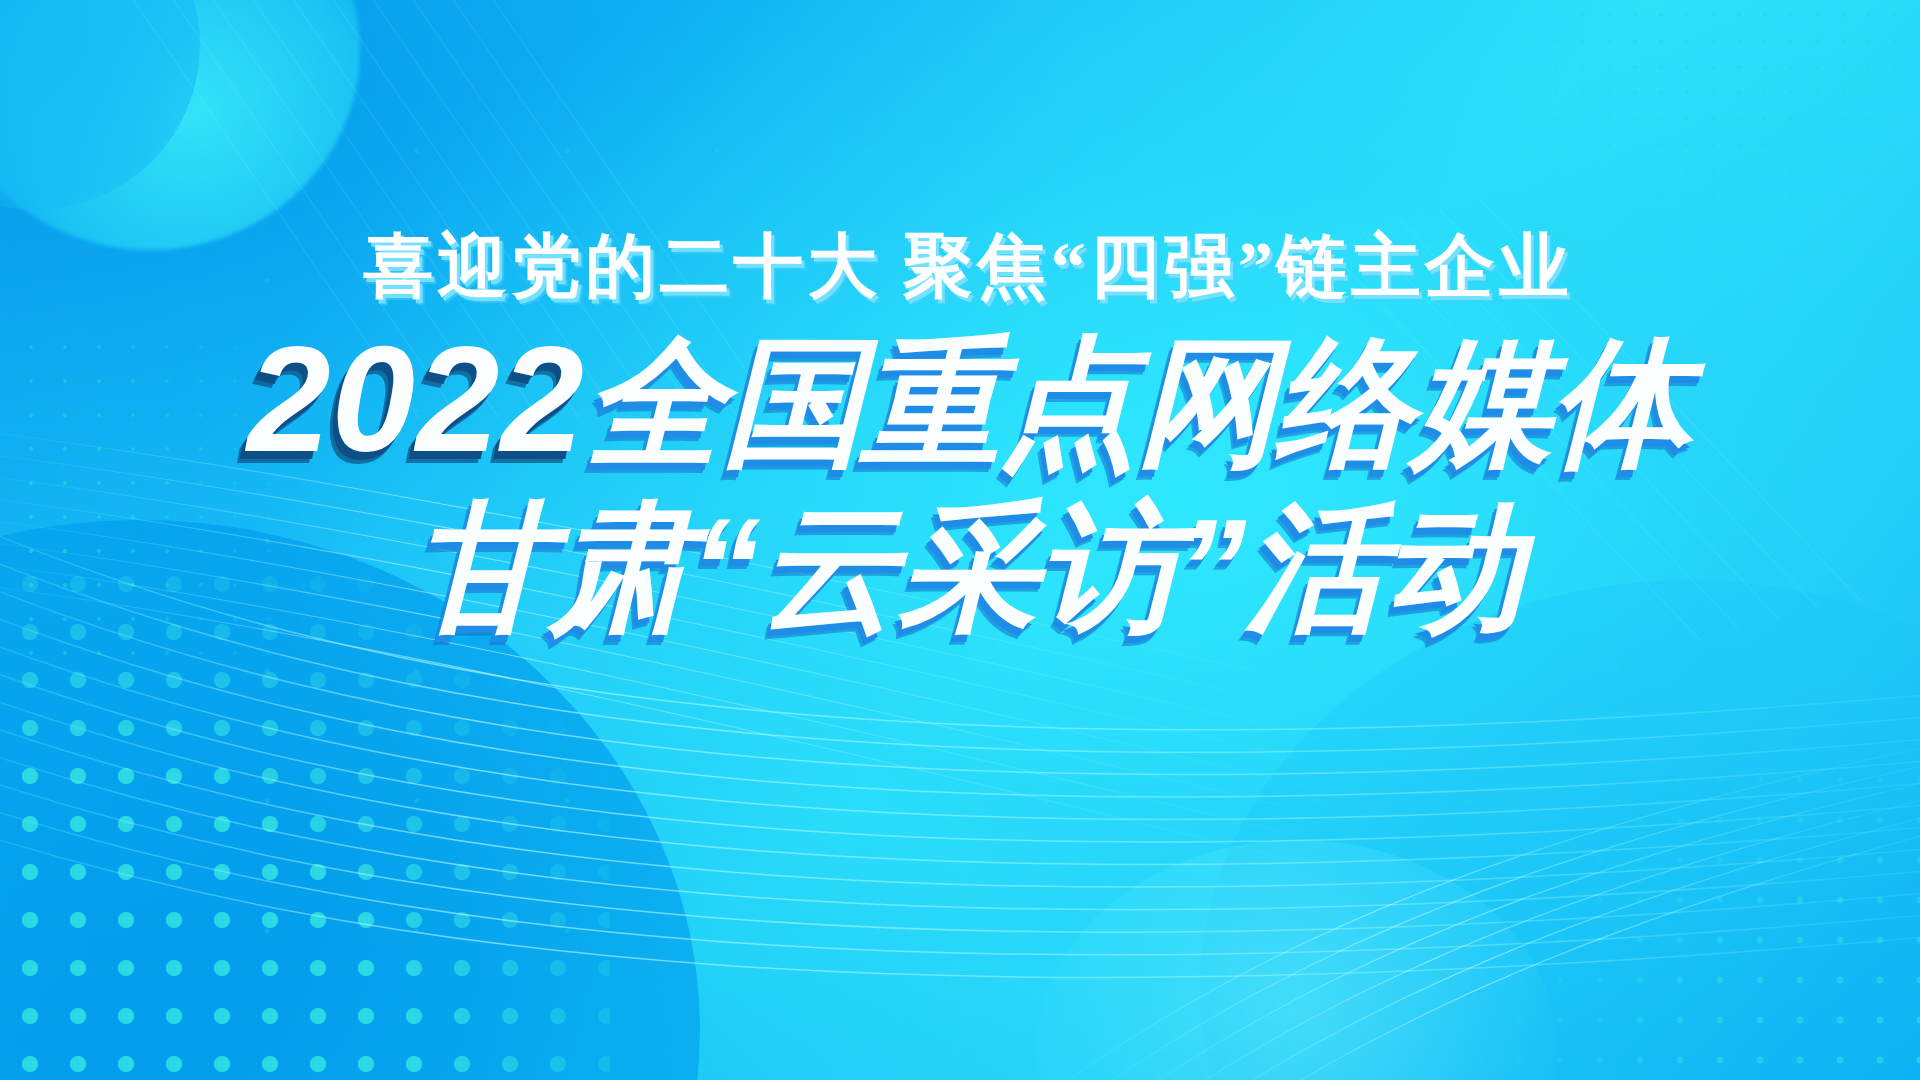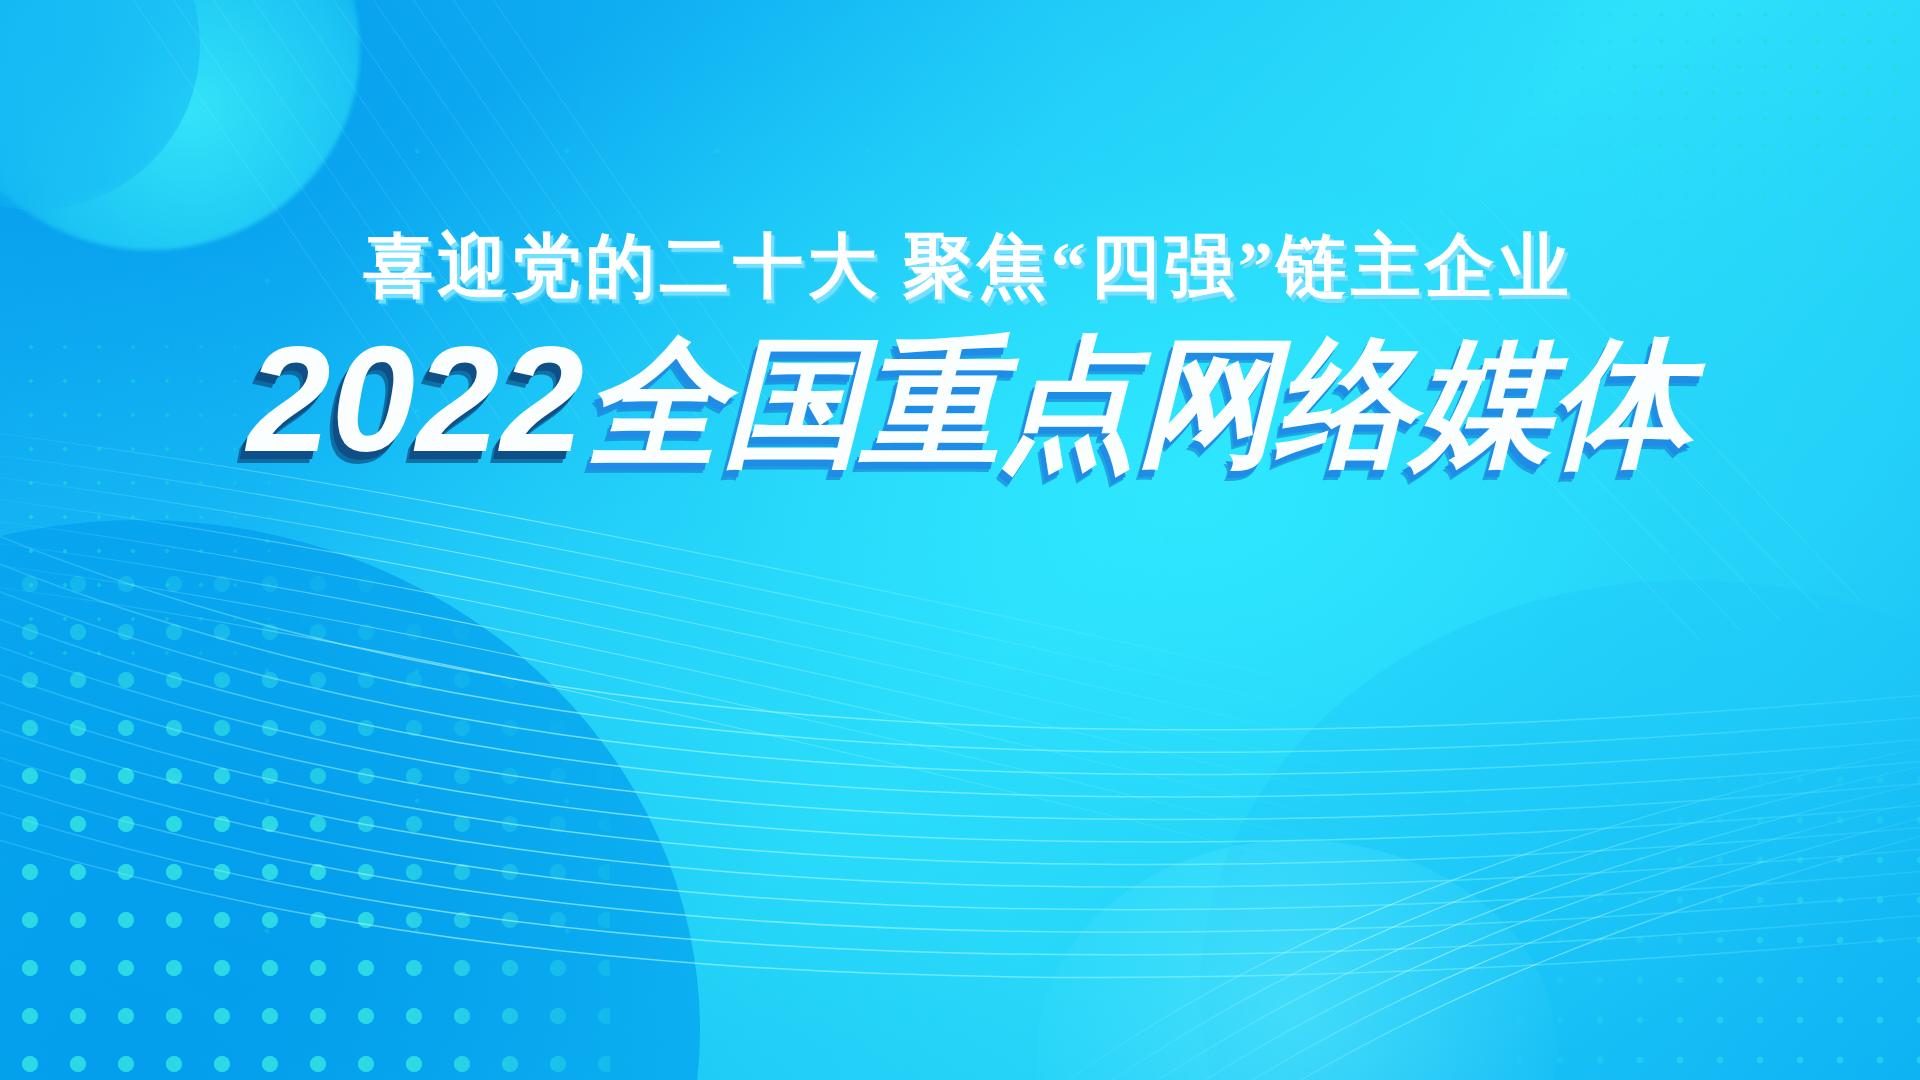--- a/index.html
+++ b/index.html
@@ -247,14 +247,15 @@
   </div>
 
   <div class="textwrap">
 
     <div class="subtitle">喜迎党的二十大  聚焦“四强”链主企业</div>
 
     <div class="mainline line2">
       <span class="year">2022</span><span>全国重点网络媒体</span>
     </div>
 
+    <div class="mainline line3">甘肃“云采访”活动</div>
   </div>
 </div>
 
 </body></html>

